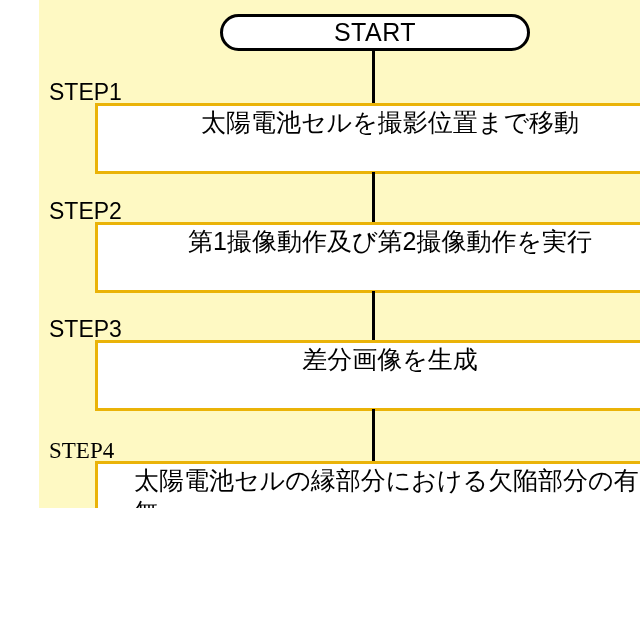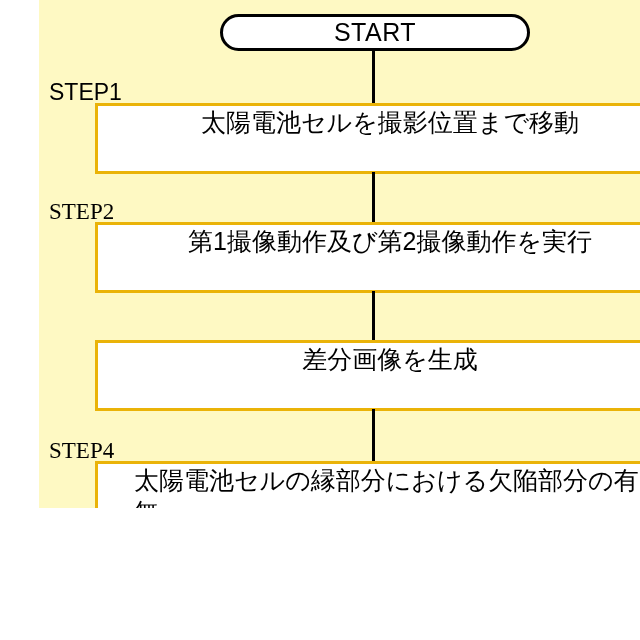--- a/index.html
+++ b/index.html
@@ -83,21 +83,21 @@
   .step-label {
     position: absolute;
     left: 10px;
     font-size: 23px;
     line-height: 1;
     color: #000000;
     white-space: nowrap;
     text-align: center;
   }
   #label-step1 { top: 81px; }
-  #label-step2 { top: 200px; font-family: Liberation Serif, serif; }
+  #label-step2 { top: 200px; }
   #label-step3 { top: 318px; }
   #label-step4 { top: 439px; font-family: Liberation Serif, serif; }
 
   
   .connector {
     position: absolute;
     left: 333px;
     width: 3px;
     background: #000000;
   }
@@ -125,20 +125,21 @@
 
   <div class="connector" id="connector-step1-step2"></div>
 
   <div class="step-label" id="label-step2">STEP2</div>
   <div class="process-box" id="box-step2">
     <span class="process-text">第1撮像動作及び第2撮像動作を実行</span>
   </div>
 
   <div class="connector" id="connector-step2-step3"></div>
 
+  <div class="step-label" id="label-step3">STEP3</div>
   <div class="process-box" id="box-step3">
     <span class="process-text">差分画像を生成</span>
   </div>
 
   <div class="connector" id="connector-step3-step4"></div>
 
   <div class="step-label" id="label-step4">STEP4</div>
   <div class="process-box align-left" id="box-step4">
     <span class="process-text">太陽電池セルの縁部分における欠陥部分の有無、
 並びに、欠陥の種類を特定</span>

